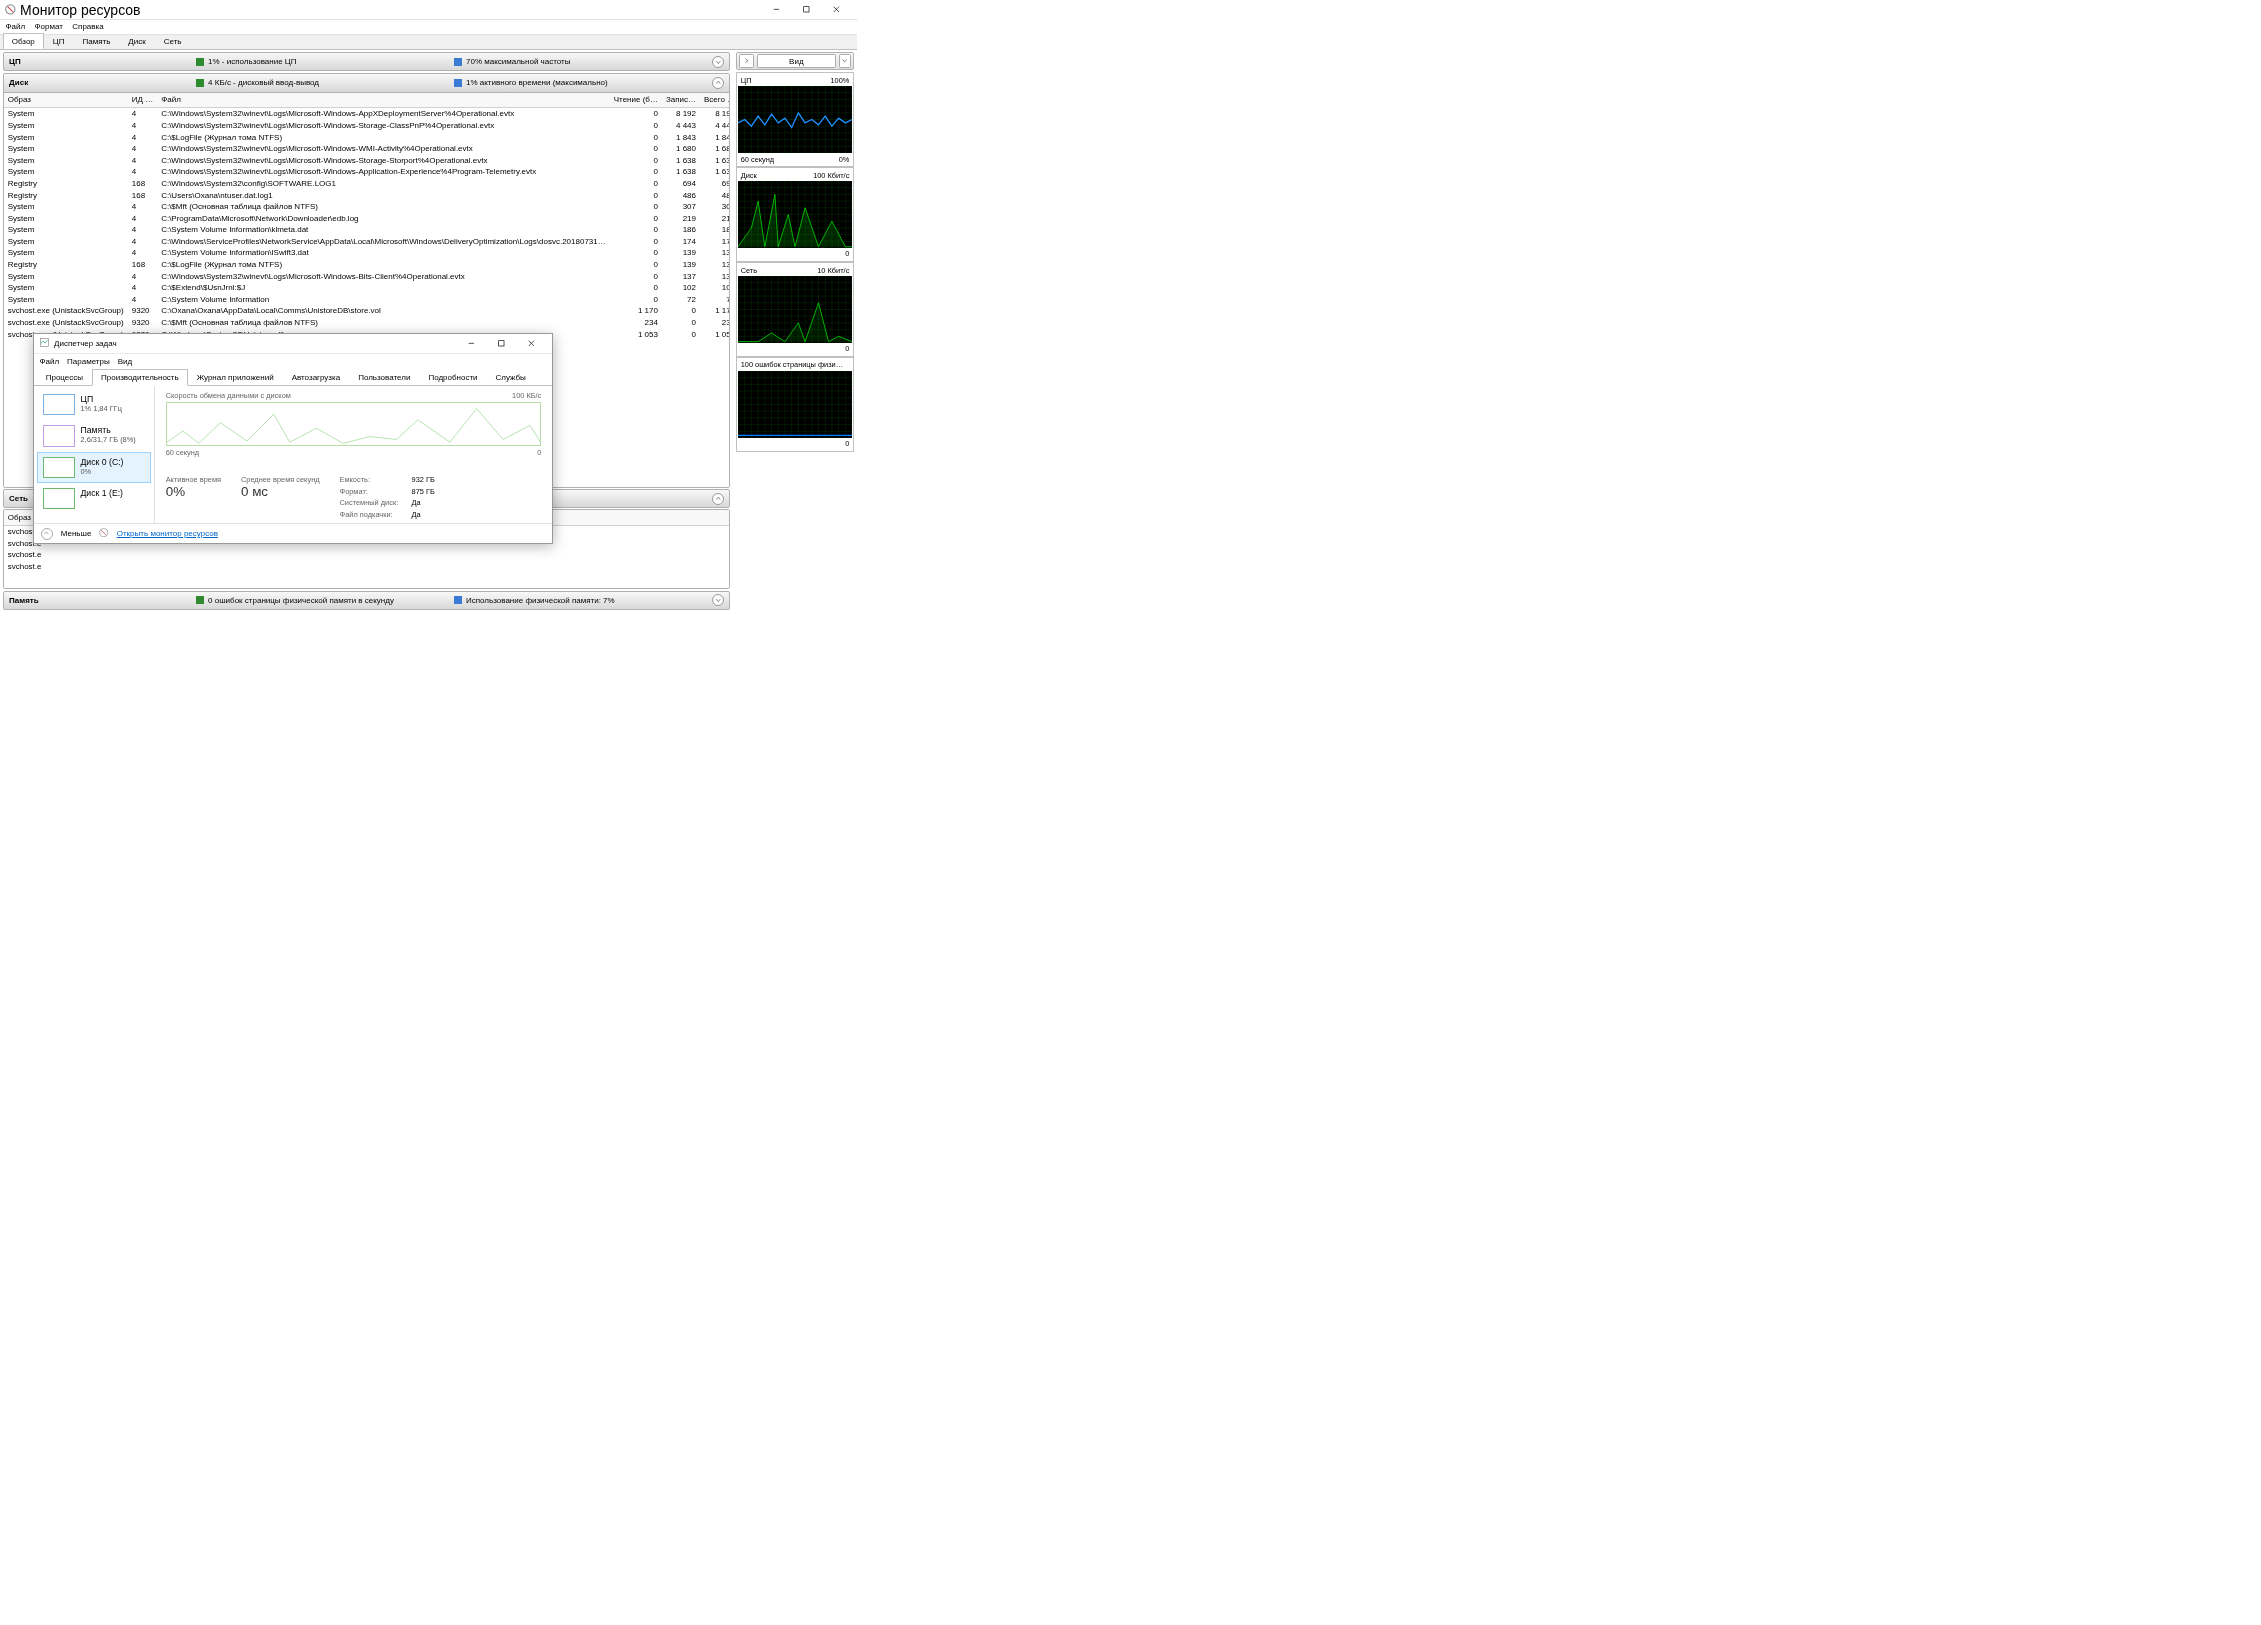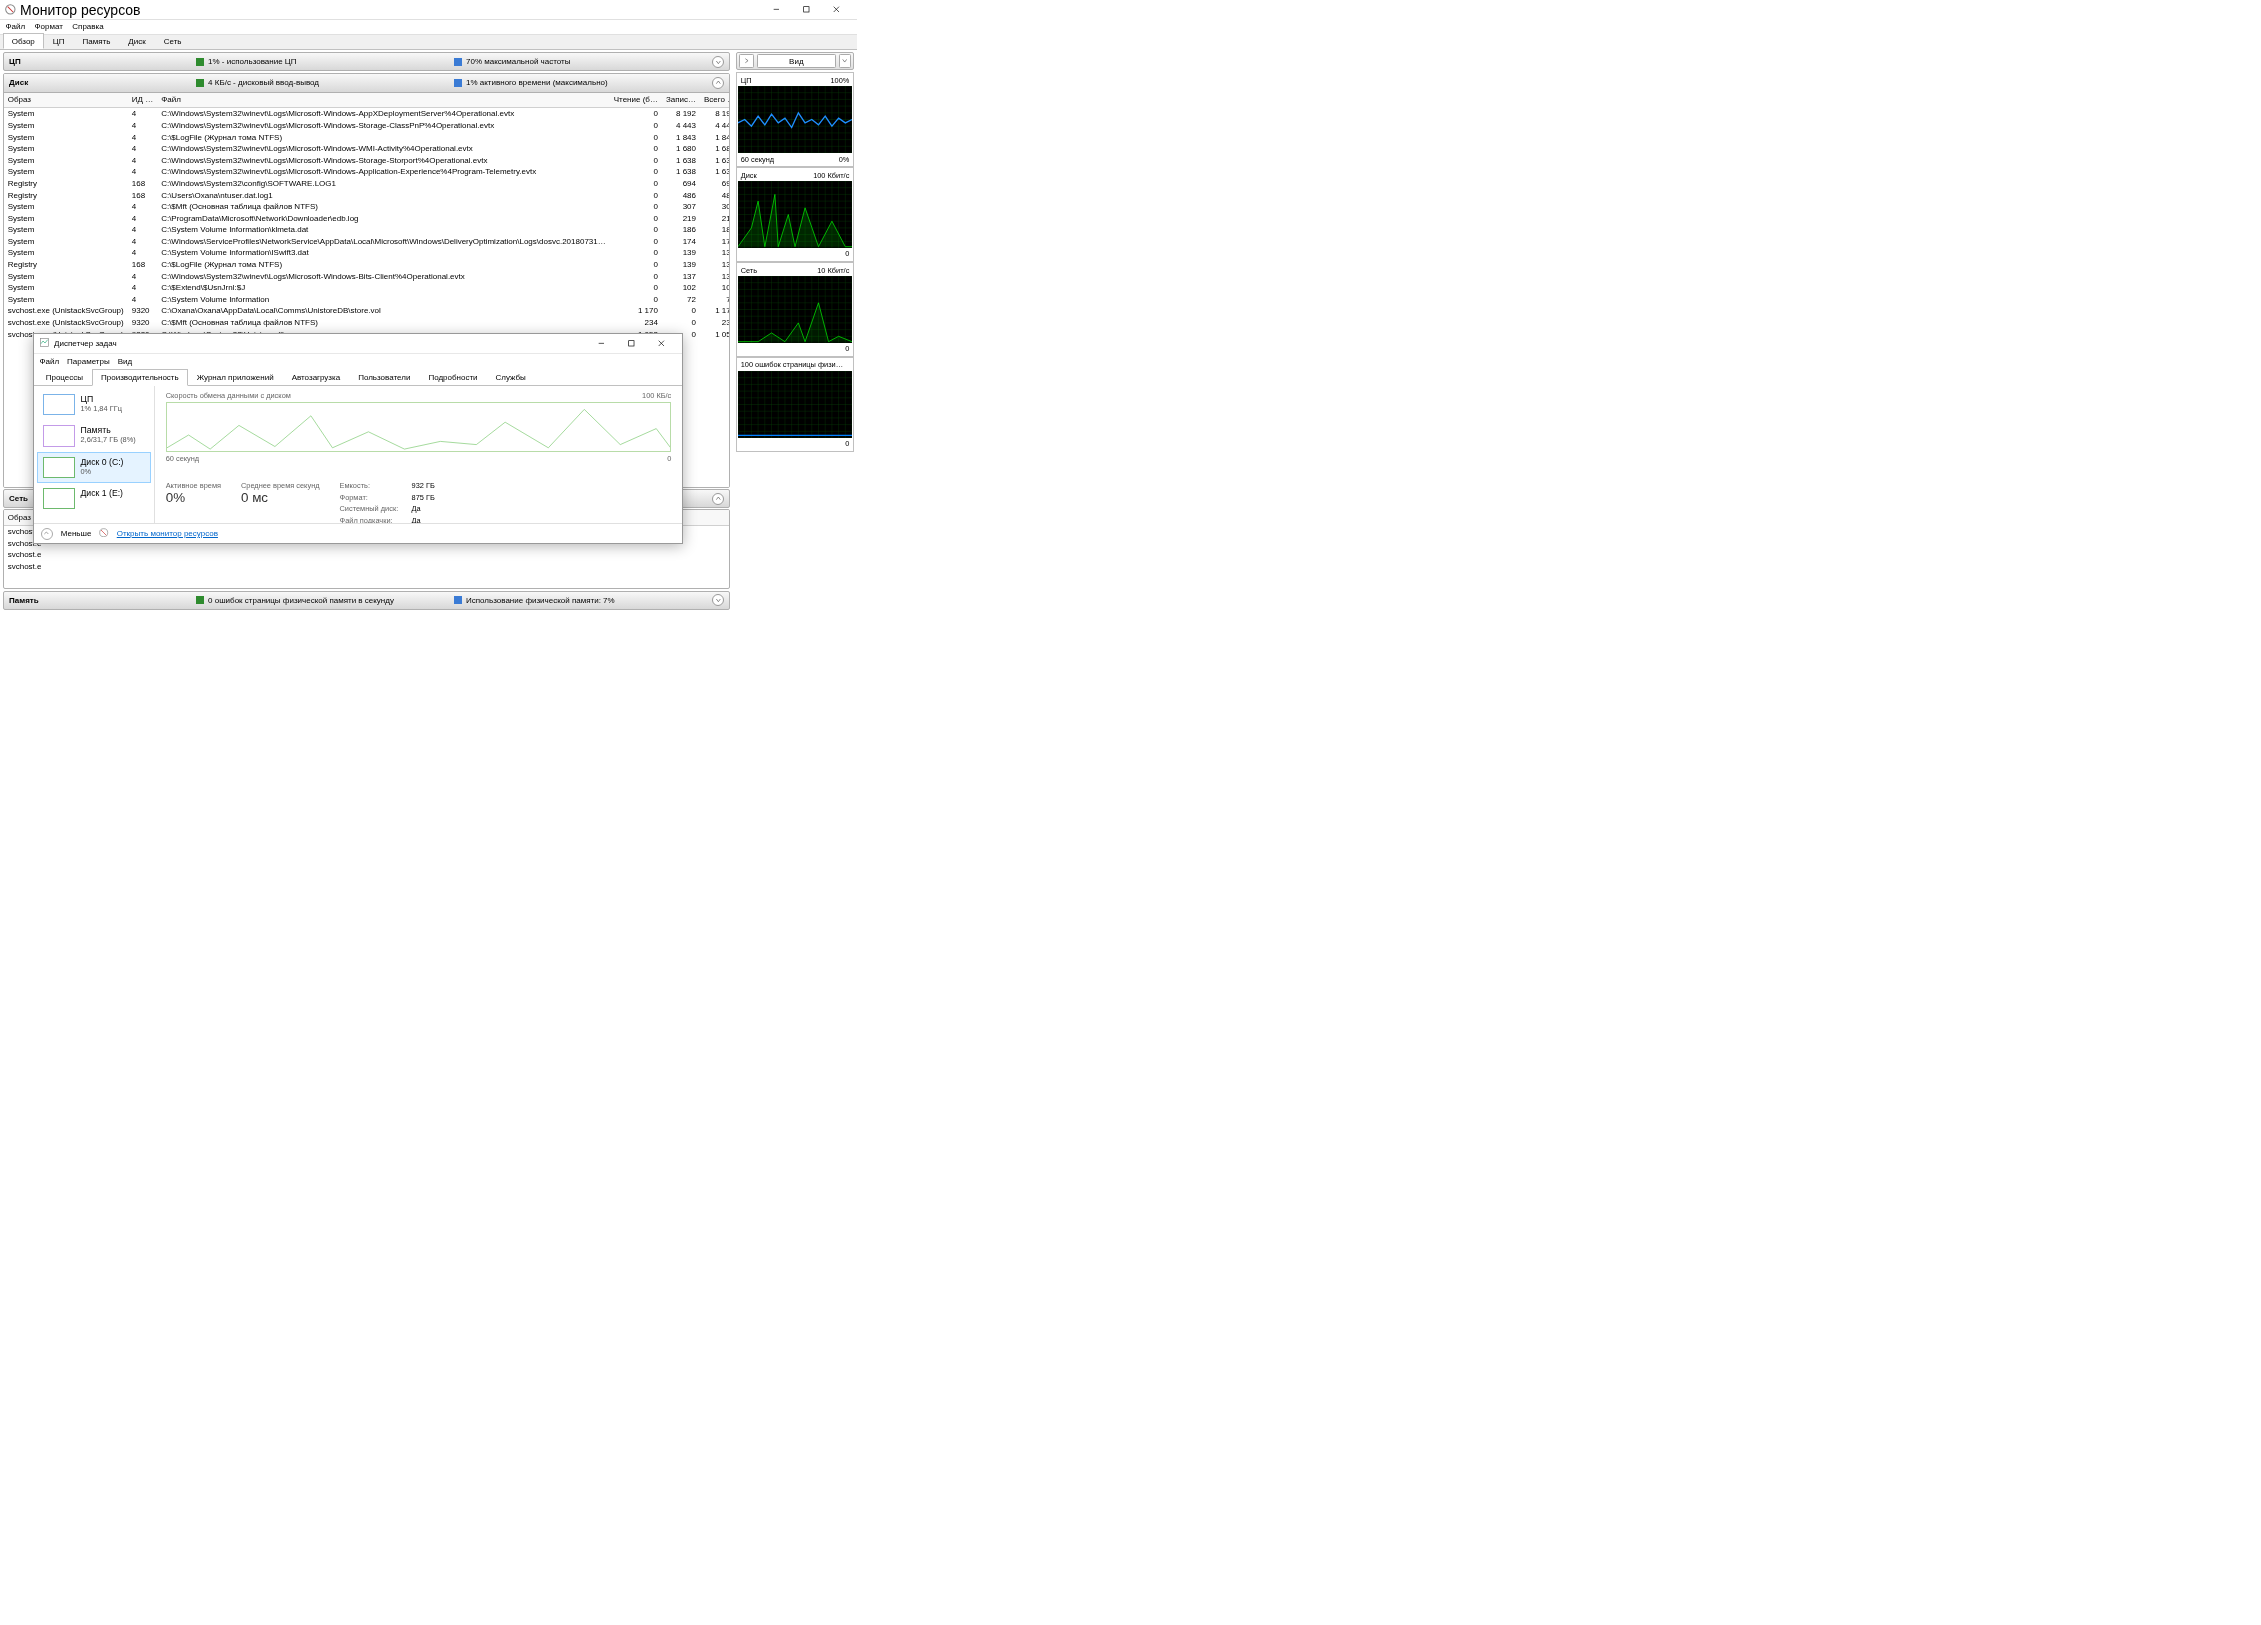--- a/index.html
+++ b/index.html
@@ -48,21 +48,21 @@
   
   .right-header { height: 17.4px; display: flex; align-items: center; gap: 2.7px; border: 0.7px solid #b0b0b0; border-radius: 2px; background: linear-gradient(to bottom, #f8f8f8, #e0e0e0); padding: 1.3px 2.7px; }
   .nav-btn { width: 14.7px; height: 13.4px; border: 0.7px solid #aaa; background: #fff; border-radius: 1.3px; display: flex; align-items: center; justify-content: center; cursor: pointer; }
   .view-btn { flex: 1; height: 13.4px; border: 0.7px solid #aaa; background: #fff; border-radius: 1.3px; display: flex; align-items: center; justify-content: center; gap: 2.7px; cursor: pointer; }
   .graph-block { border: 0.7px solid #c0c0c0; padding: 1.3px; }
   .graph-title { display: flex; justify-content: space-between; font-size: 7.4px; padding: 1.3px 2.7px; }
   .graph-canvas { width: 100%; height: 67px; background: #000; position: relative; overflow: hidden; }
   .graph-footer { display: flex; justify-content: space-between; font-size: 7.4px; padding: 1.3px 2.7px; }
   
   
-  .taskmgr { position: absolute; left: 33px; top: 333px; width: 650px; height: 211px; background: #fff; border: 0.7px solid #999; box-shadow: 0 2.7px 13.4px rgba(0,0,0,0.3); display: flex; flex-direction: column; justify-content: center; }
+  .taskmgr { position: absolute; left: 33px; top: 333px; width: 520px; height: 211px; background: #fff; border: 0.7px solid #999; box-shadow: 0 2.7px 13.4px rgba(0,0,0,0.3); display: flex; flex-direction: column; justify-content: center; }
   .tm-titlebar { height: 20px; display: flex; align-items: center; padding: 0 5.4px; border-bottom: 0.7px solid #e8e8e8; }
   .tm-titlebar .title { flex: 1; margin-left: 4px; font-size: 8px; }
   .tm-menubar { height: 14.7px; display: flex; align-items: center; padding: 0 5.4px; gap: 8px; font-size: 8px; }
   .tm-tabbar { height: 17.4px; display: flex; align-items: flex-end; padding: 0 2.7px; border-bottom: 0.7px solid #c0c0c0; }
   .tm-body { flex: 1; display: flex; overflow: hidden; }
   .tm-sidebar { width: 121px; border-right: 0.7px solid #e0e0e0; overflow-y: auto; padding: 2.7px; }
   .tm-item { padding: 4px 5.4px; display: flex; gap: 5.4px; cursor: pointer; border: 0.7px solid transparent; }
   .tm-item.selected { background: #e5f3ff; border-color: #99d1ff; }
   .tm-thumb { width: 32px; height: 21.4px; border: 0.7px solid #c0c0c0; background: #fff; flex-shrink: 0; }
   .tm-thumb.cpu { border-color: #7bb3e8; }

